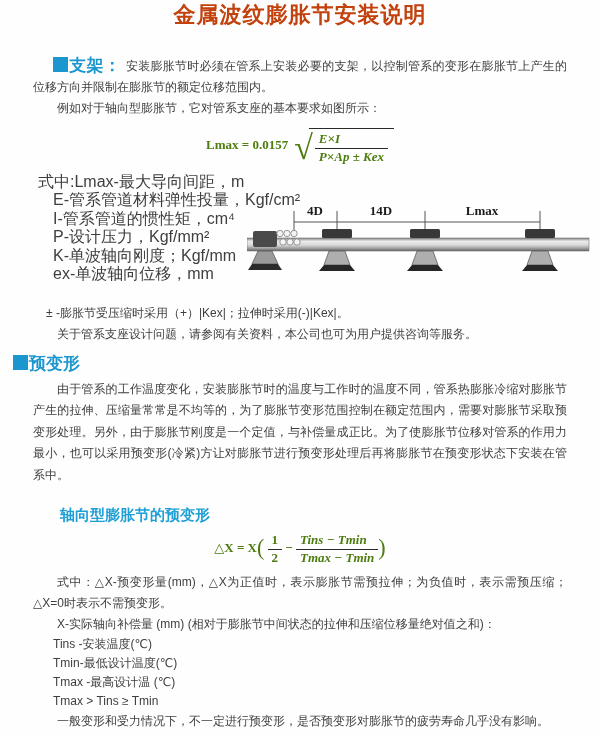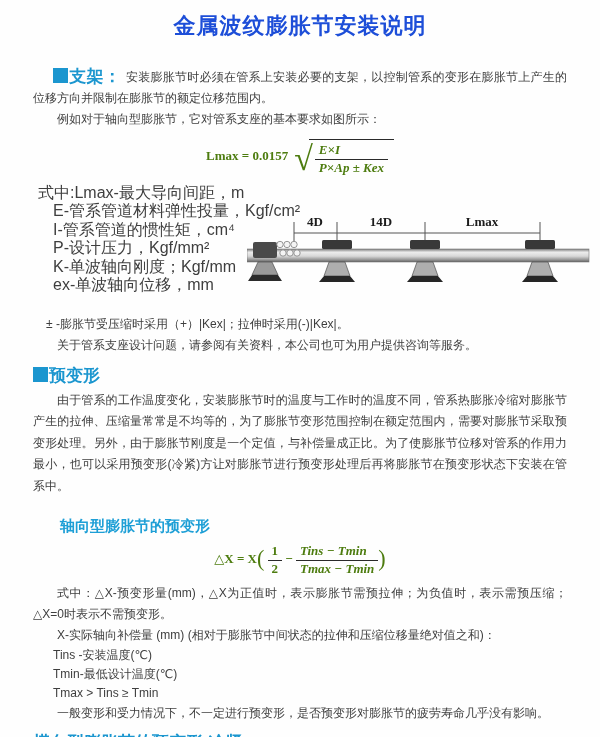--- a/index.html
+++ b/index.html
@@ -2,32 +2,32 @@
 <html><head>
 <meta charset="utf-8">
 <style>
   html,body { margin:0; padding:0; background:#ffffff; }
   .page {
     position:relative; width:600px; height:737px; overflow:hidden;
     background:#fefefe; color:#3e3e3e;
     font-family:"Liberation Sans","DejaVu Sans",sans-serif;
   }
   .title {
-    margin:0; padding-top:11px; text-align:center;
-    font-size:22px; font-weight:700; letter-spacing:1px; color:#1d4ed8;
+    margin:0; text-align:center;
+    font-size:22px; font-weight:700; letter-spacing:1px; color:#c2410c;
   }
   .para { margin:0 33px; font-size:12px; line-height:21px; text-align:justify; }
   .indent { text-indent:24px; }
   .sec-open { margin-top:25px; text-indent:20px; }
   .bullet {
     display:inline-block; width:15px; height:15px; background:#1b96cf;
     vertical-align:-2px; margin-right:1px;
   }
   .sec-label { color:#1b96cf; font-size:17px; font-weight:700; vertical-align:-1px; margin-right:5px; }
-  .sec-head { margin:8px 33px 3px; line-height:22px; }
+  .sec-head { margin:8px 13px 3px; line-height:22px;font-family:Liberation Mono, monospace; }
 
   
   .formula {
     text-align:center; font-family:"Liberation Serif","DejaVu Serif",serif;
     color:#4d7c0f; font-size:13px; font-weight:700;
   }
   .f1 { margin:9px 0 8px; }
   .f2 { margin:8px 0 6px; font-weight:700; }
   .frac { display:inline-flex; flex-direction:column; vertical-align:middle; text-align:left; line-height:1.15; }
   .fnum { border-bottom:1px solid #2a2a2a; padding:0 4px 1px; }
@@ -162,18 +162,19 @@
     <span class="frac ital">
         <span class="fnum">Tins − Tmin</span>
         <span class="fden">Tmax − Tmin</span>
       </span><span class="bigparen">)</span>
   </div>
 
   <p class="para indent">式中：△X-预变形量(mm)，△X为正值时，表示膨胀节需预拉伸；为负值时，表示需预压缩；△X=0时表示不需预变形。</p>
   <p class="para indent">X-实际轴向补偿量 (mm) (相对于膨胀节中间状态的拉伸和压缩位移量绝对值之和)：</p>
   <div class="temp-line">Tins -安装温度(℃)</div>
   <div class="temp-line">Tmin-最低设计温度(℃)</div>
+  <div class="temp-line">Tmax -最高设计温 (℃)</div>
   <div class="temp-line">Tmax &gt; Tins ≥ Tmin</div>
   <p class="para indent">一般变形和受力情况下，不一定进行预变形，是否预变形对膨胀节的疲劳寿命几乎没有影响。</p>
 
   <div class="sub-head-big">横向型膨胀节的预变形-冷紧</div>
 
 </div>
 
 </body></html>

